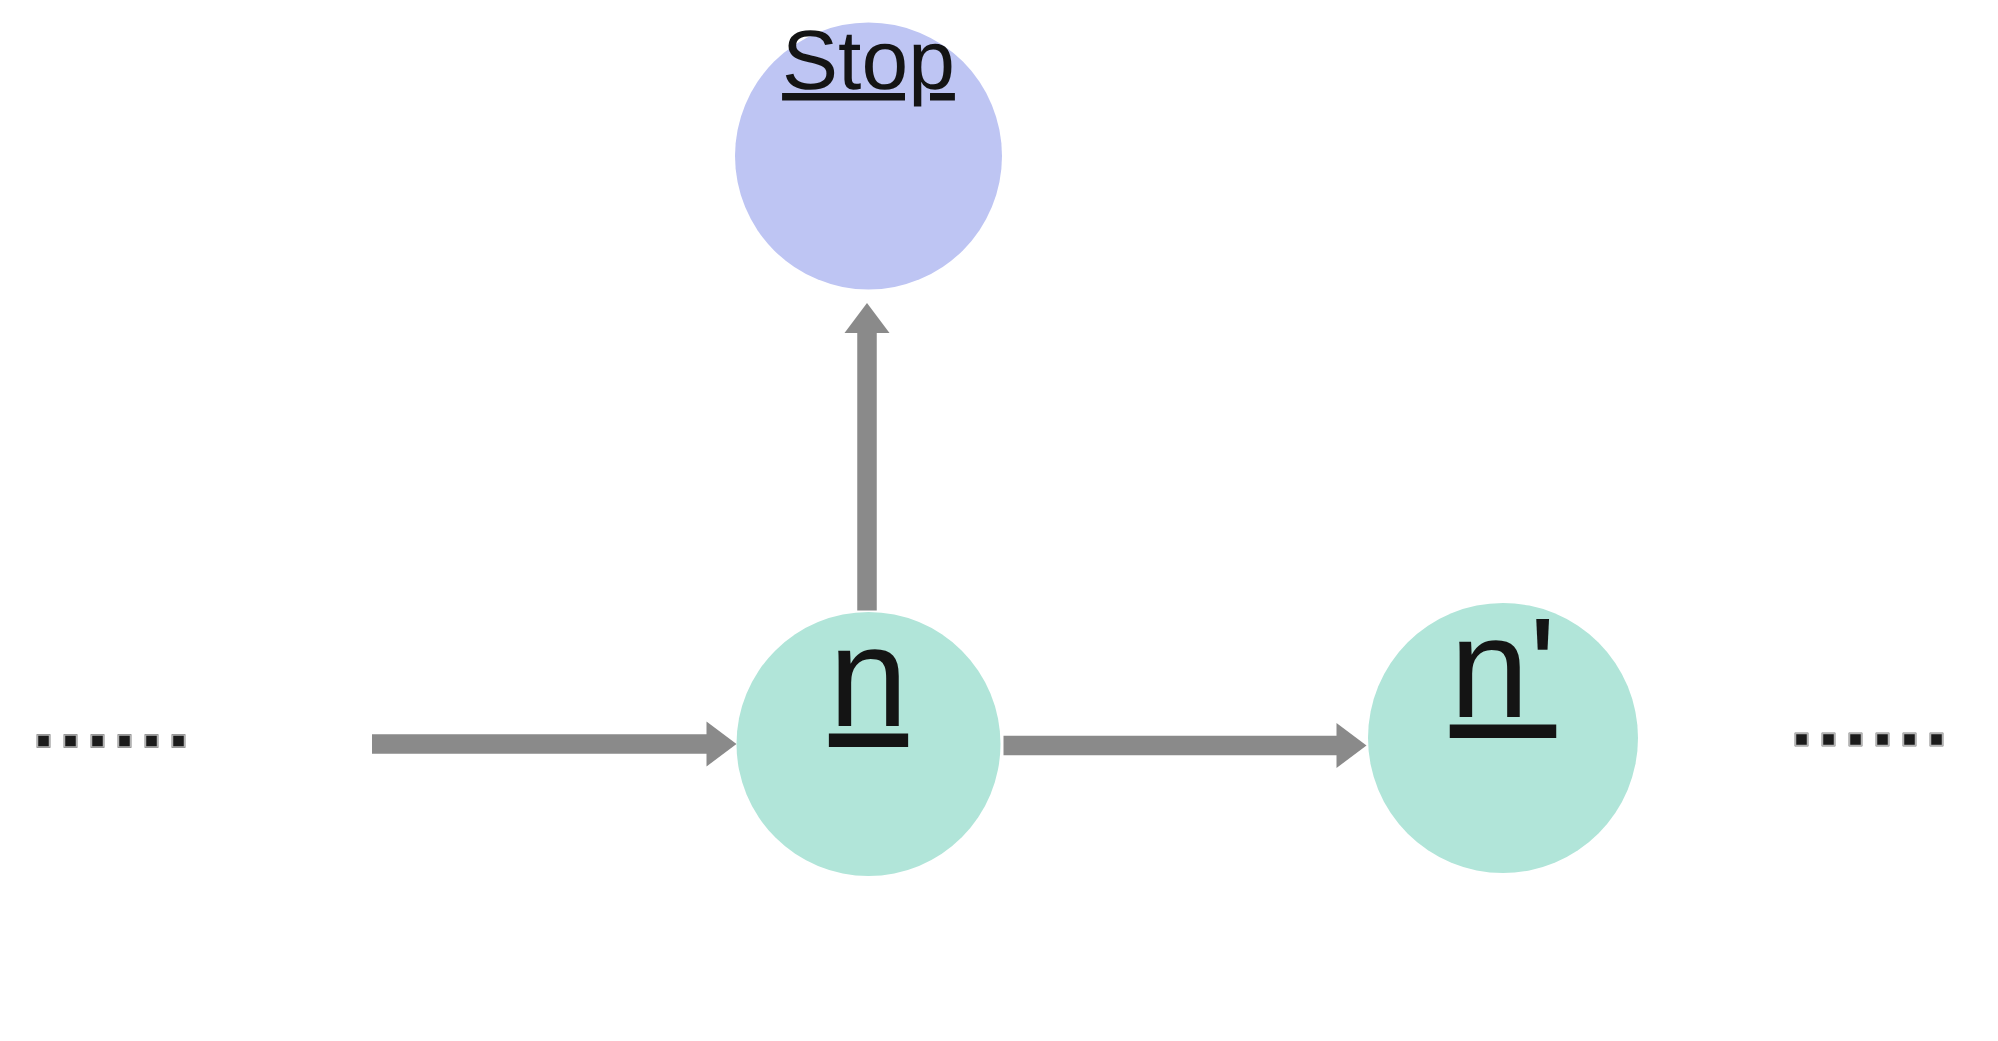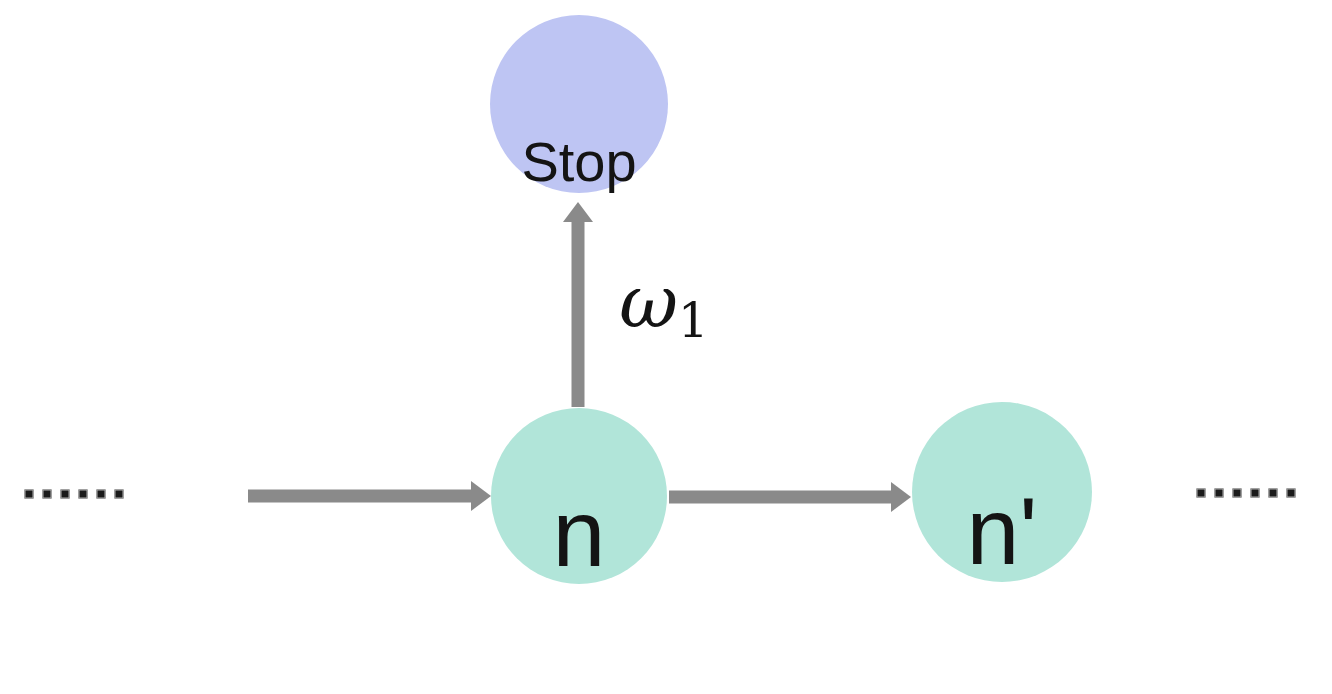--- a/index.html
+++ b/index.html
@@ -26,25 +26,26 @@
     stroke: var(--arrow, #8a8a8a);
     stroke-width: 13;
   }
   .edges-layer .head {
     fill: var(--arrow, #8a8a8a);
   }
   .node {
     position: absolute;
     border-radius: 50%;
     display: flex;
-    align-items: flex-end;
+    align-items: flex-start;
     justify-content: center;
     transform: translate(-50%, -50%);
     color: var(--text, #141414);
     line-height: 1;
+    text-decoration: underline;
   }
   .node.stop {
     left: 579px;
     top: 104px;
     width: 178px;
     height: 178px;
     background: var(--stop-fill, #bec5f3);
     font-size: 56px;
   }
   .node.n {
@@ -156,18 +157,15 @@
   </div>
 
   <div class="node n">
     <span class="node-label">n</span>
   </div>
 
   <div class="node n-prime">
     <span class="node-label">n'</span>
   </div>
 
-  <div class="edge-label omega1">
-    <span class="base">ω</span><span class="sub">1</span>
-  </div>
 
 
 </div>
 
 </body></html>

